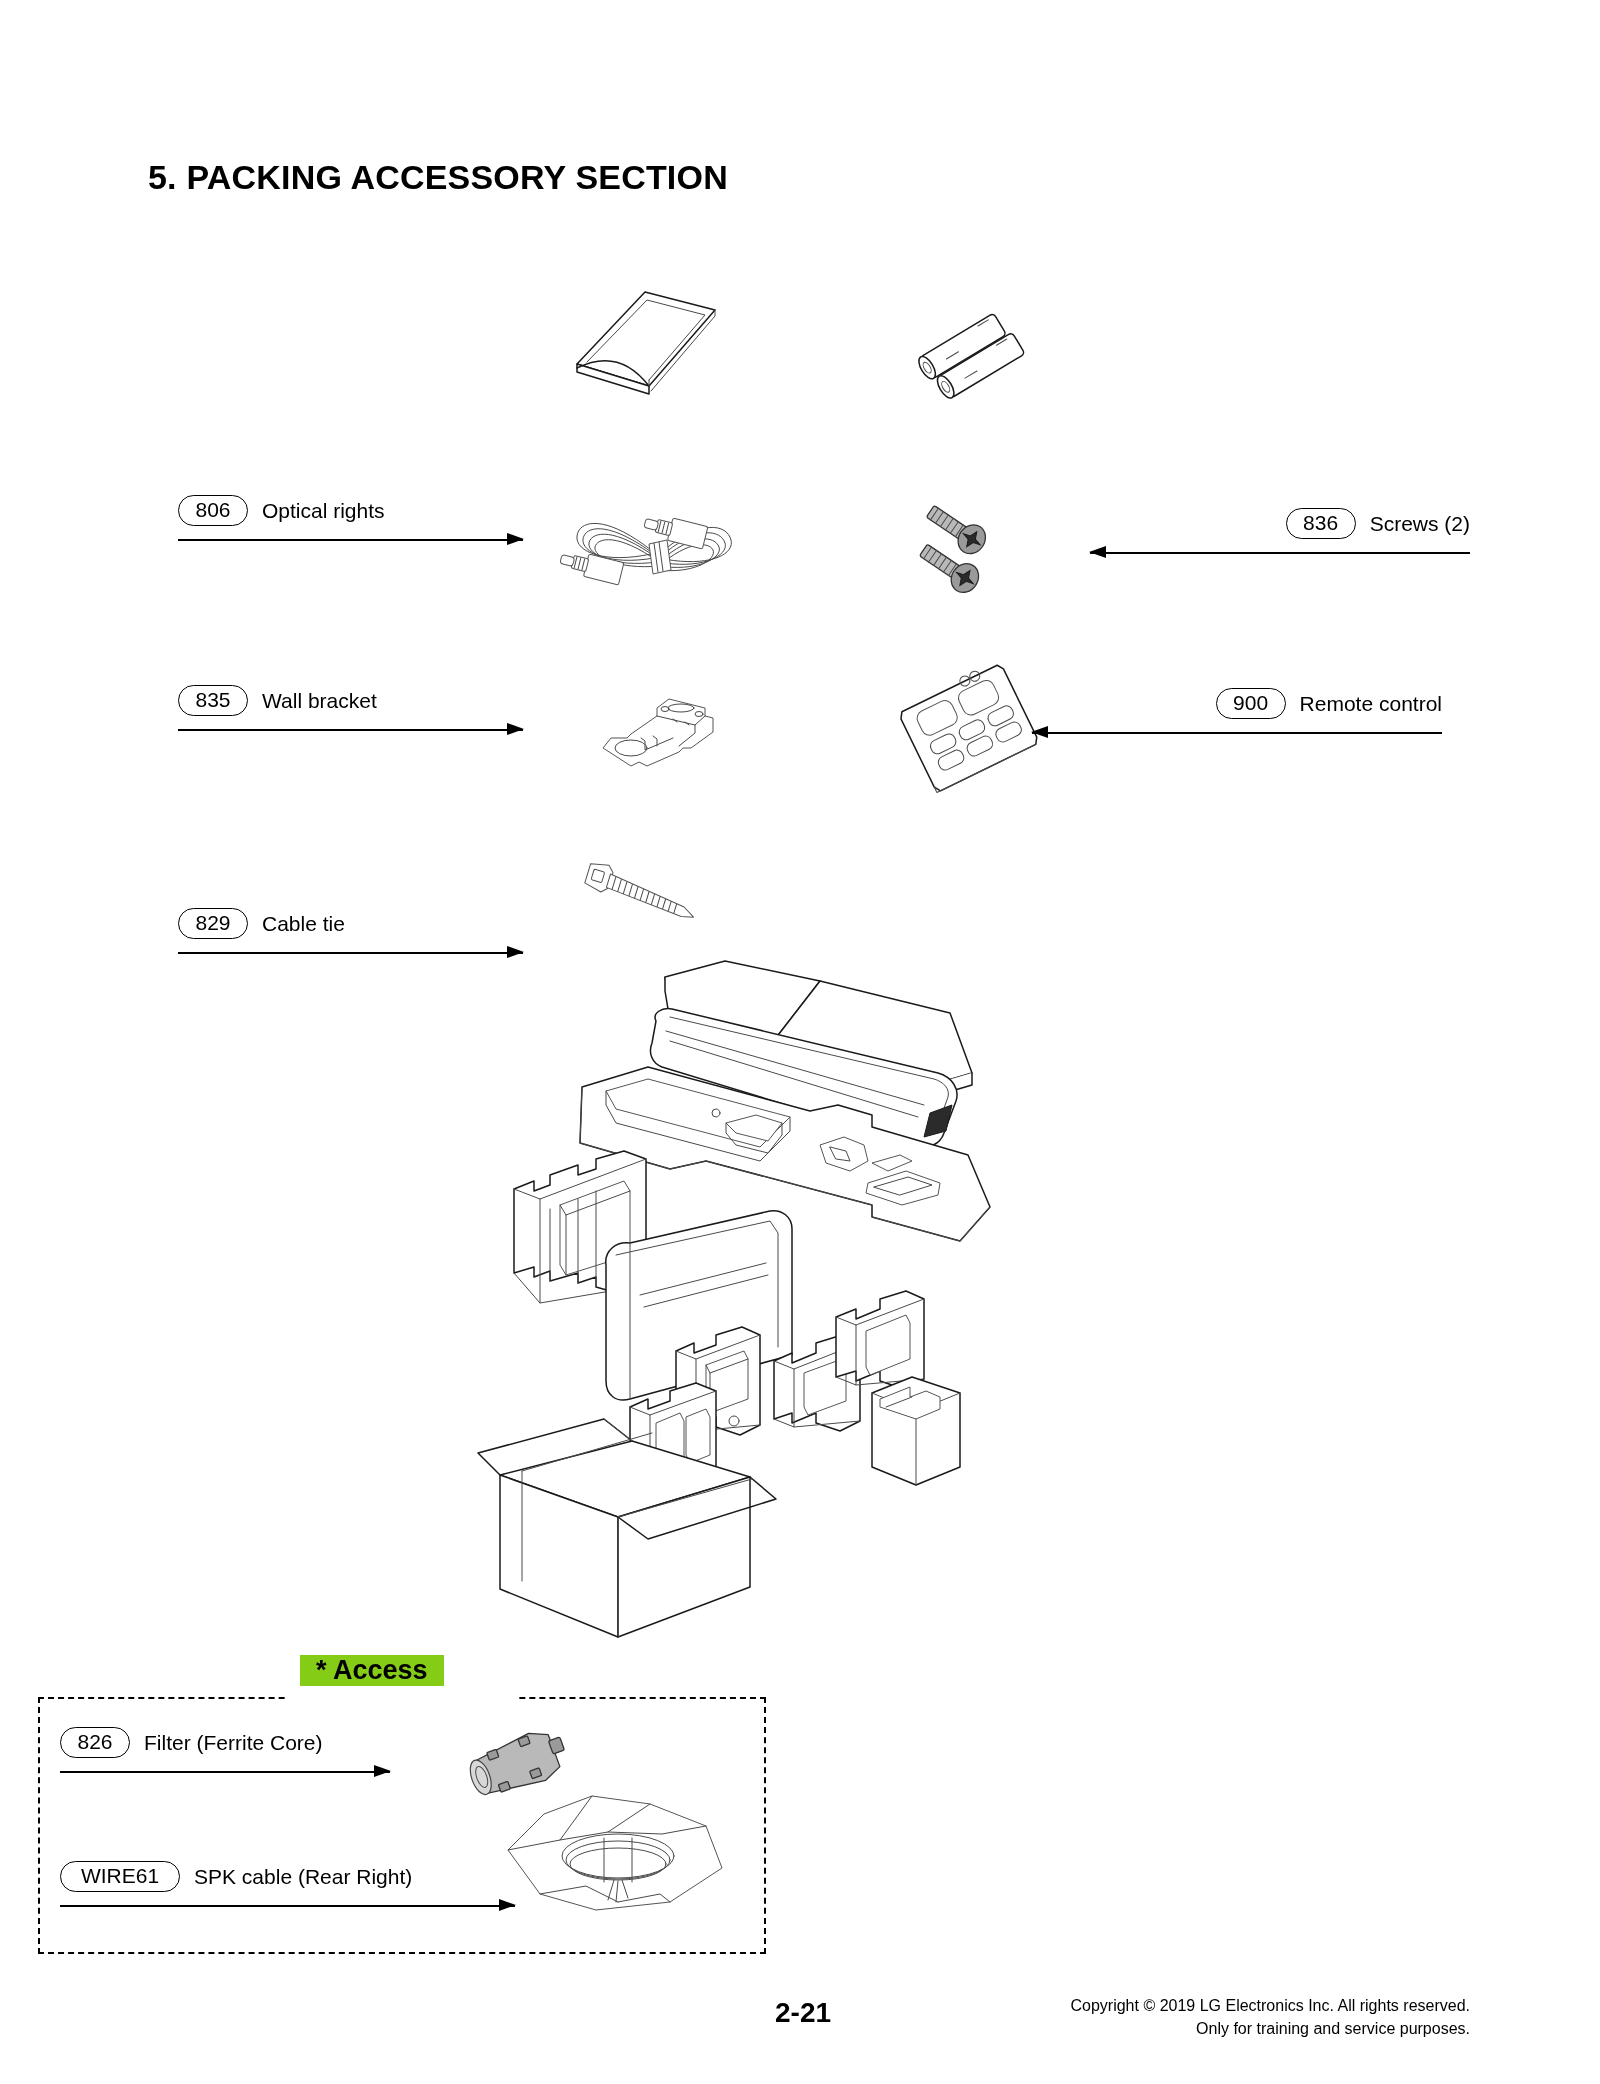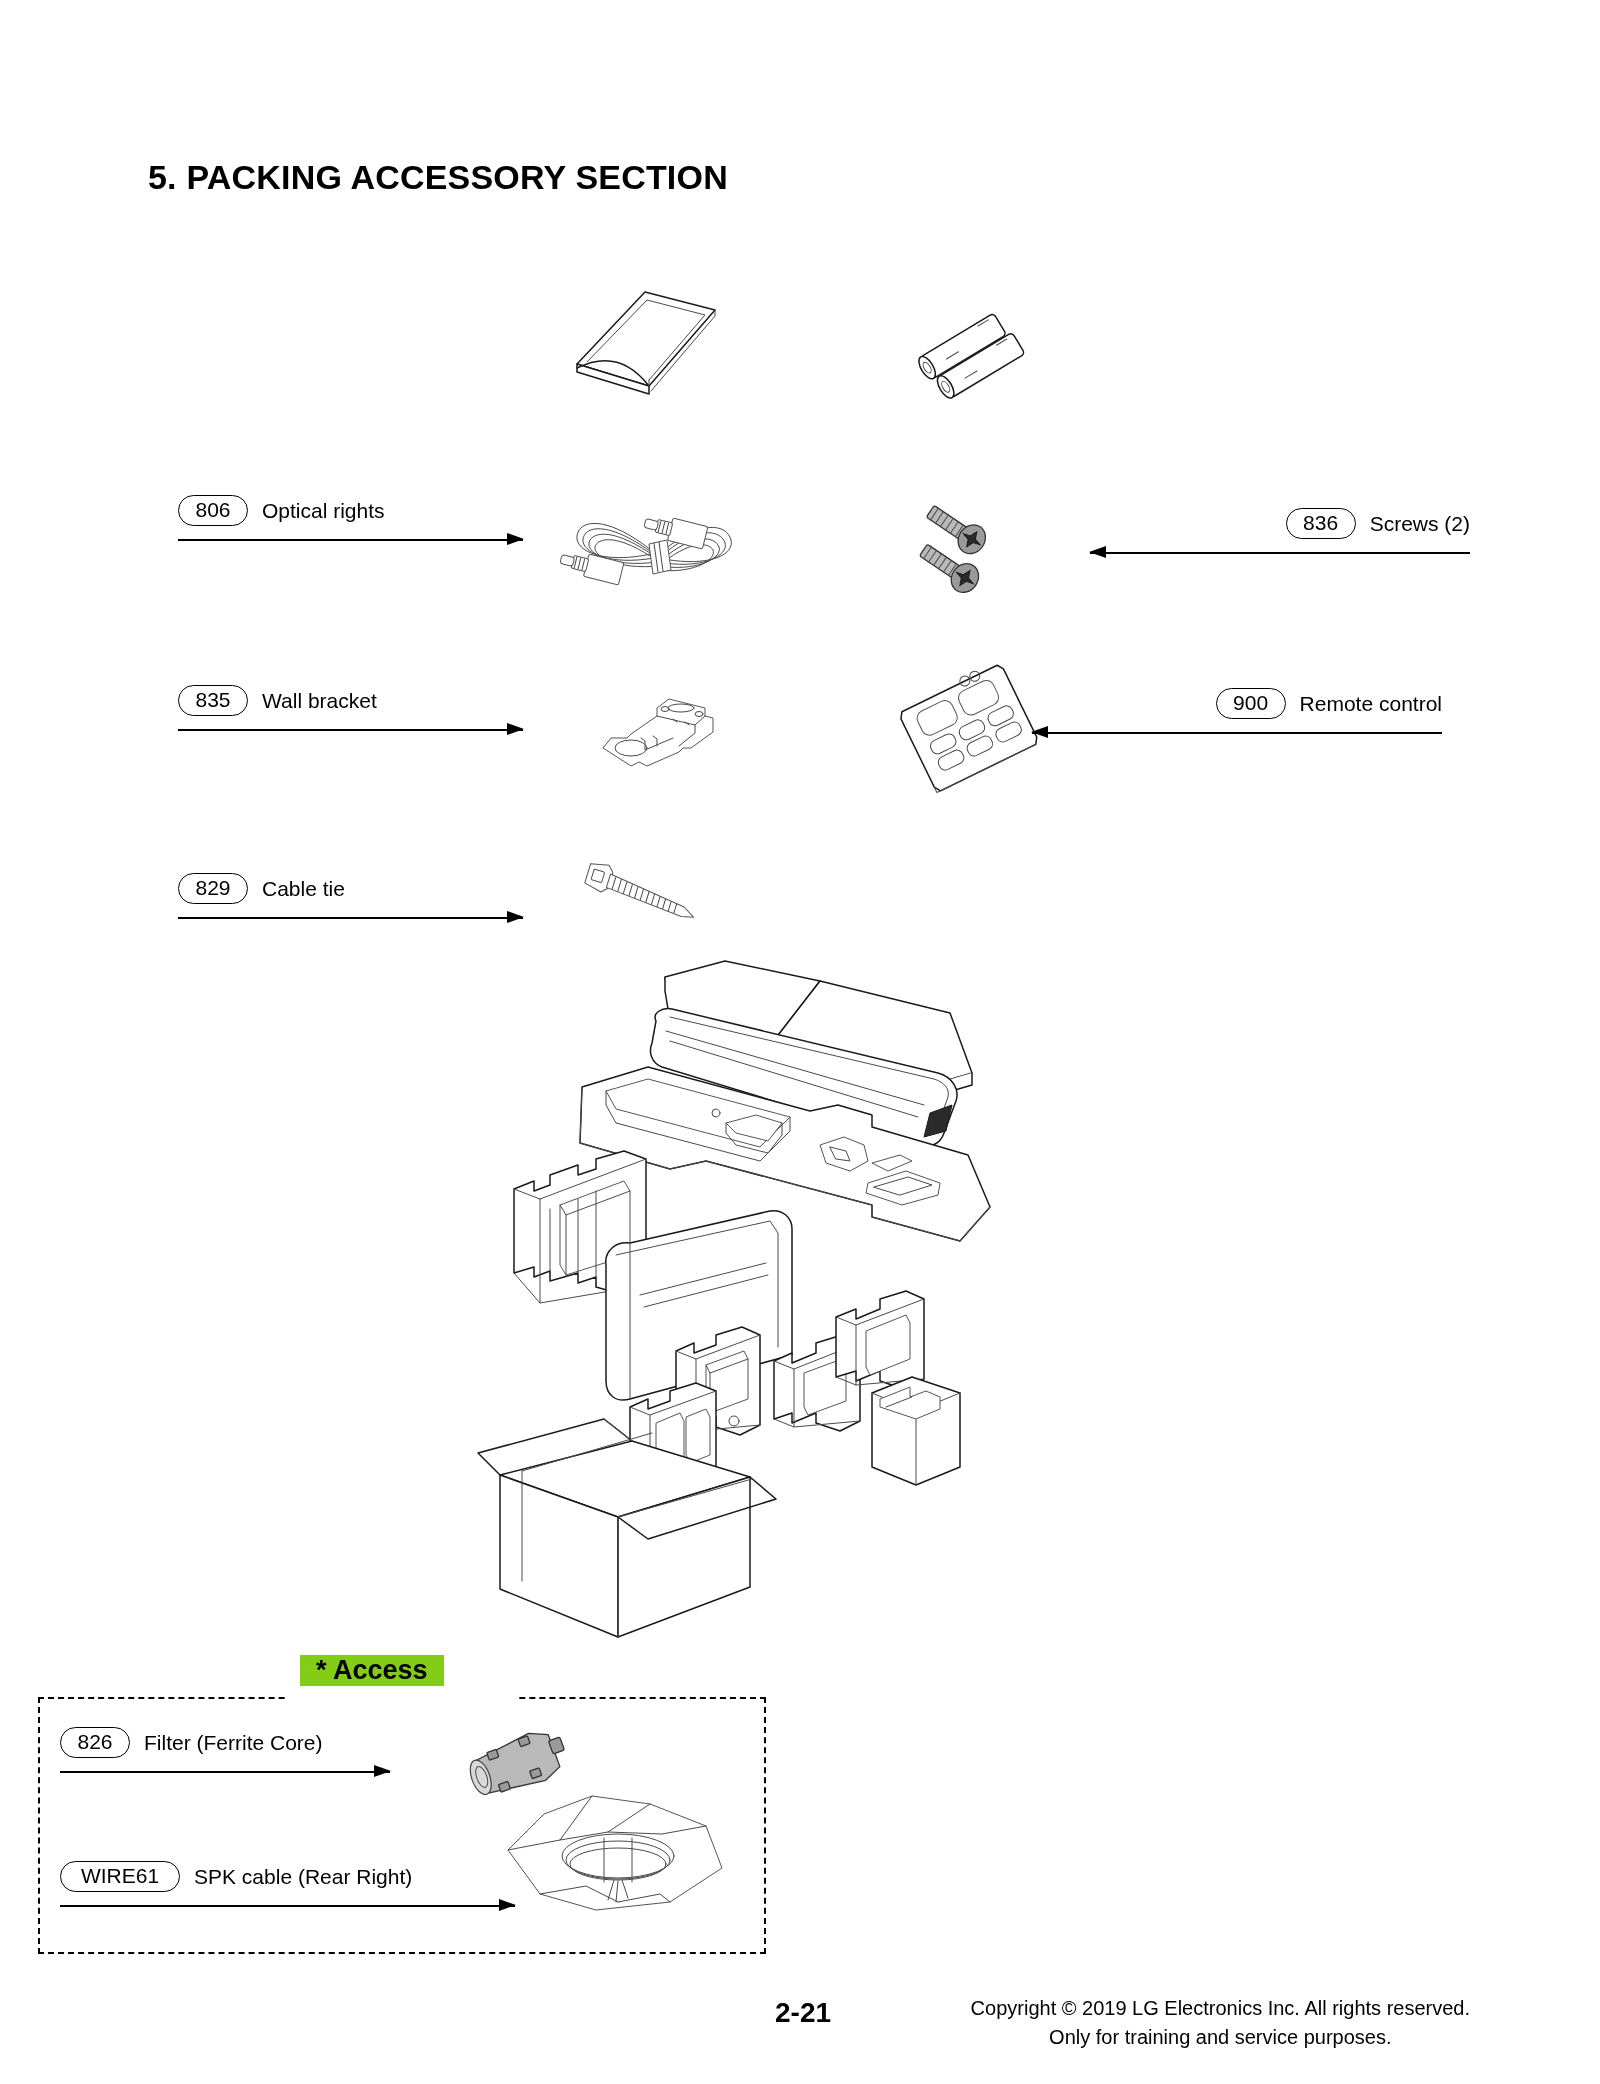--- a/index.html
+++ b/index.html
@@ -68,21 +68,21 @@
     position:absolute;left:286px;top:1687px;width:230px;height:20px;background:#fff;
   }
 
   
   .pagenum{
     position:absolute;left:775px;top:1997px;
     font-size:28px;font-weight:bold;
   }
   .copy{
     position:absolute;right:130px;top:1994px;
-    text-align:center;font-size:20px;line-height:1.45;margin-left:36px;
+    text-align:right;font-size:16px;line-height:1.45;margin-left:36px;
   }
 </style>
 </head>
 <body>
 
 <div class="page">
 
   <div class="title">5. PACKING ACCESSORY SECTION</div>
 
   <div class="art" style="left:565px;top:288px;">
@@ -234,21 +234,21 @@
     <div class="ctext">
       <span class="bubble">900</span>
       <span>Remote control</span>
     </div>
     <div class="lead to-left">
       <span class="bar"></span>
         <span class="head"></span>
     </div>
   </div>
 
-  <div class="callout left" style="left:178px;top:873px;width:345px;">
+  <div class="callout left" style="left:178px;top:908px;width:345px;">
     <div class="ctext">
       <span class="bubble">829</span>
       <span>Cable tie</span>
     </div>
     <div class="lead to-right">
       <span class="bar"></span>
         <span class="head"></span>
     </div>
   </div>
 

